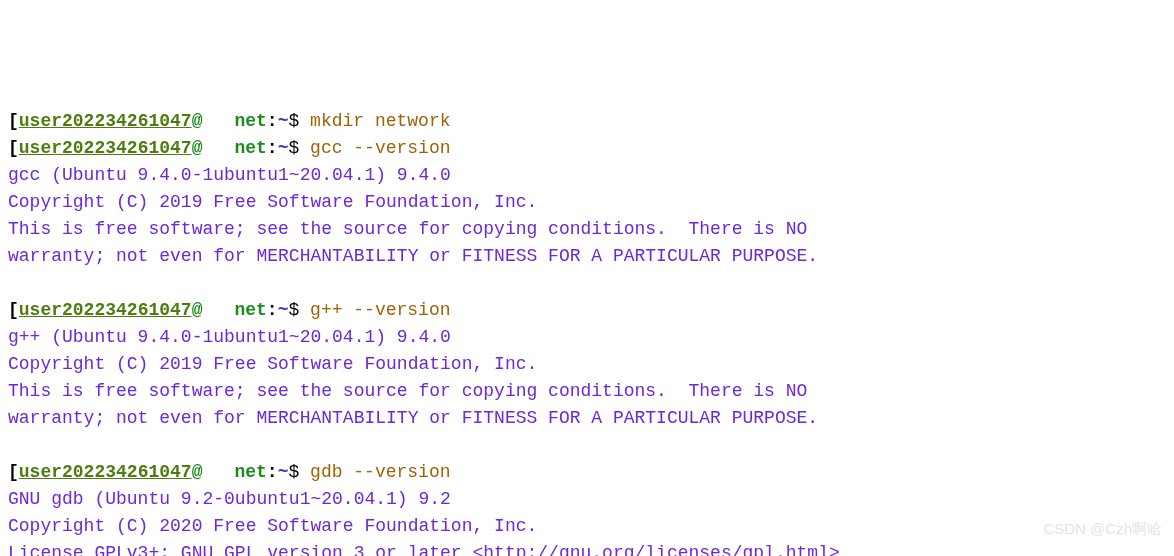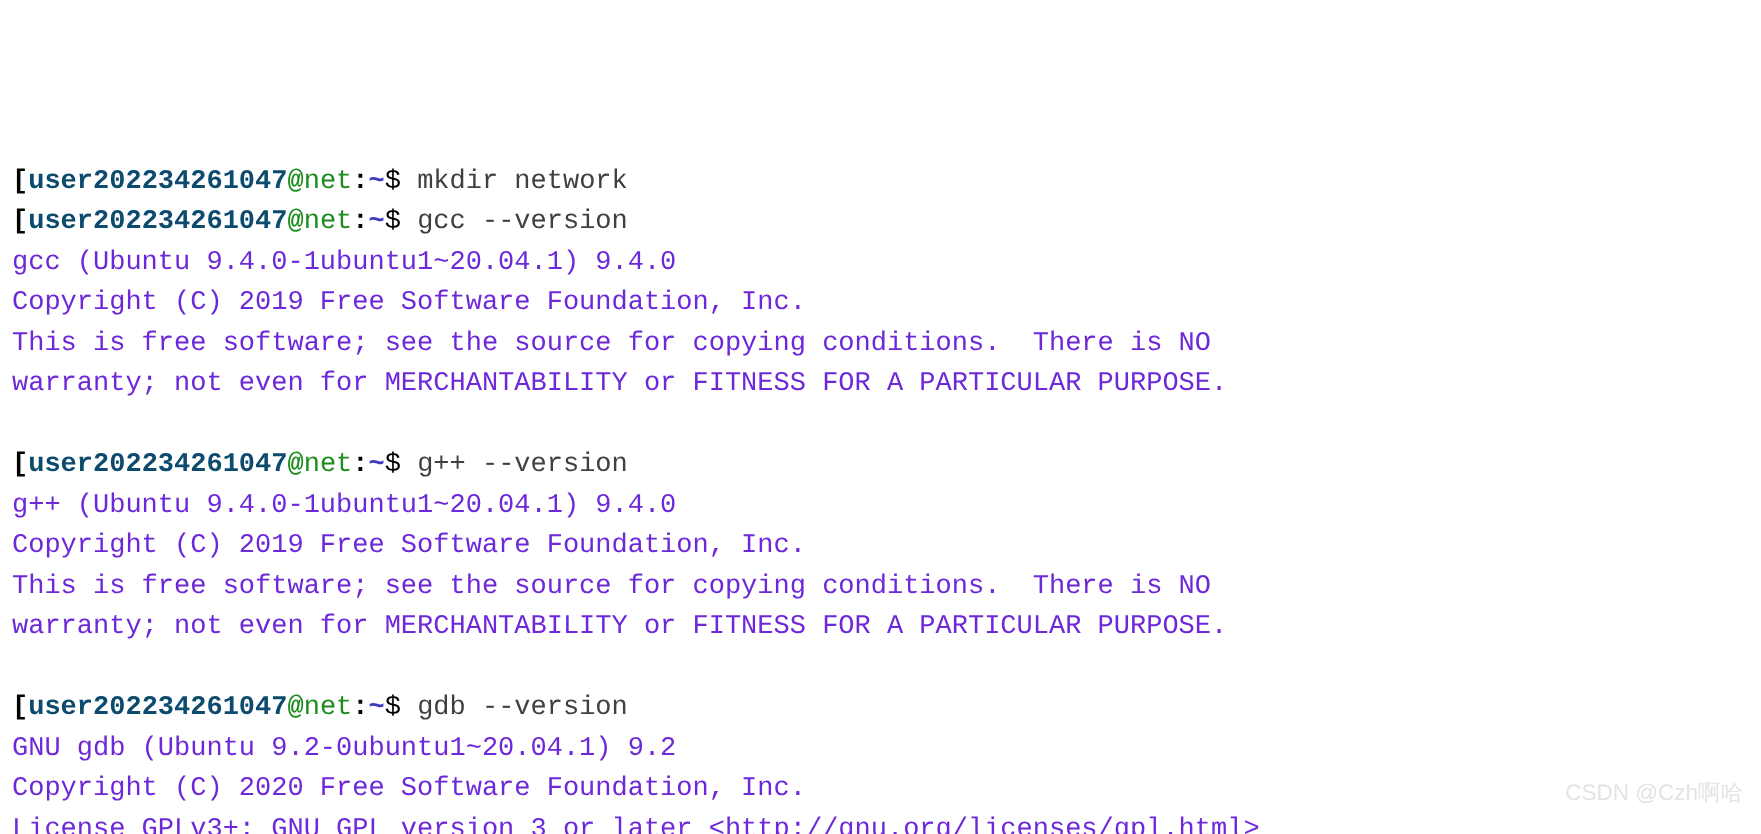--- a/index.html
+++ b/index.html
@@ -9,27 +9,27 @@
       line-height: 1.5;
       background: #ffffff;
       color: #000000;
       padding: 0 8px;
       white-space: pre;
       overflow-x: auto;
     }
     .terminal { display: block; }
     .line { display: block; min-height: 1.5em; }
     .bracket { color: #000000; font-weight: bold; }
-    .user { color: #0c4a6e; font-weight: bold; }
+    .user { color: #4d7c0f; font-weight: bold; text-decoration: underline; }
     .at { color: #1c8c1c; font-weight: bold; }
-    .host { color: #1c8c1c; font-weight: normal; }
+    .host { color: #1c8c1c; font-weight: bold; margin-left: 32px; }
     .colon { color: #000000; font-weight: bold; }
     .path { color: #3a3abf; font-weight: bold; }
     .dollar { color: #000000; }
-    .cmd { color: #404040; }
+    .cmd { color: #a16207; }
     .out { color: #6d28d9; }
     .watermark {
       position: fixed;
       bottom: 16px;
       right: 12px;
       color: #d0d0d0;
       font-size: 15px;
       font-family: sans-serif;
       opacity: 0.6;
       pointer-events: none;

